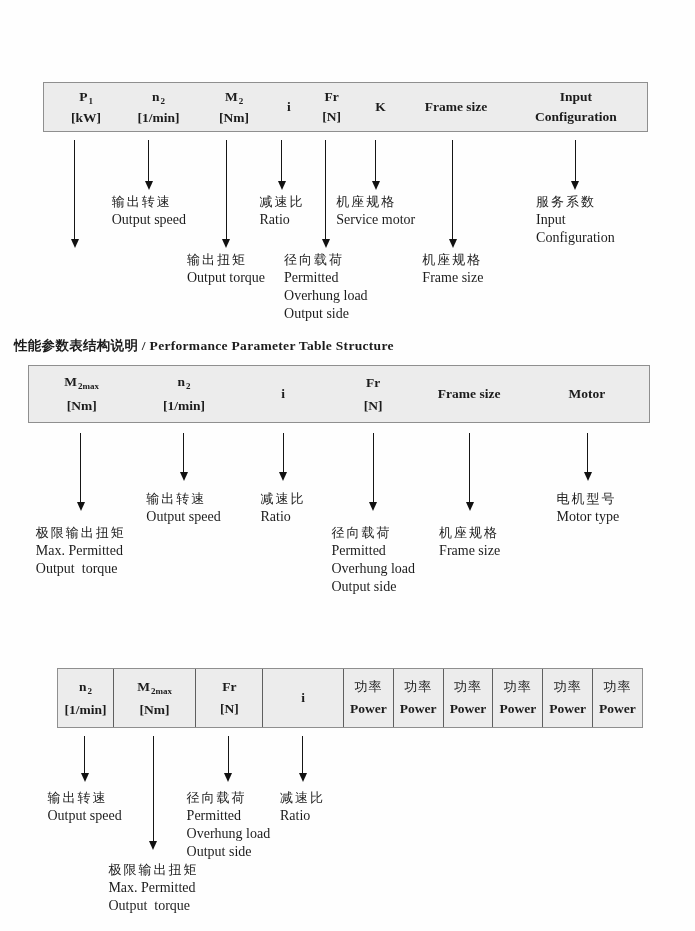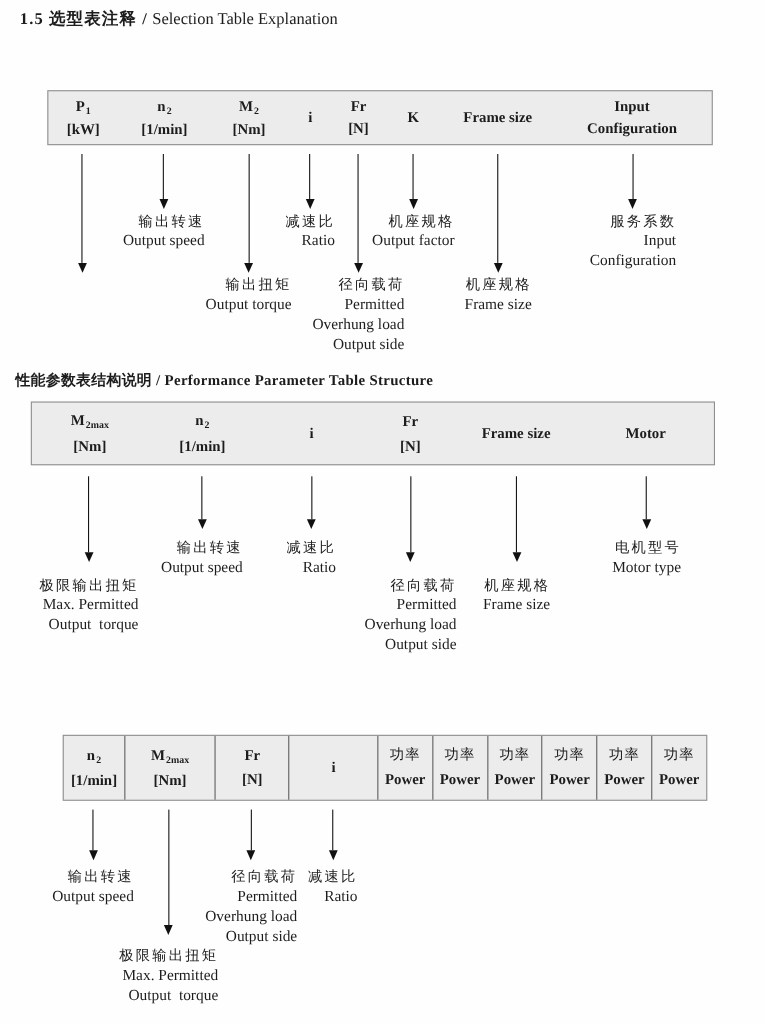--- a/index.html
+++ b/index.html
@@ -17,35 +17,31 @@
   .bordered .cell + .cell{border-left:1px solid #5f5f5f;}
   .cellmain{font:bold 13.5px "Liberation Serif",serif;line-height:14px;white-space:nowrap;}
   .subsc{font-size:9px;position:relative;top:3px;margin-left:1px;}
   .cellunit{font:bold 13.5px "Liberation Serif",serif;line-height:14px;white-space:nowrap;}
   .cellcn{font:13px "DejaVu Sans",sans-serif;line-height:14px;letter-spacing:1px;white-space:nowrap;}
   .area{position:relative;}
   .arrow{position:absolute;transform:translateX(-50%);display:flex;flex-direction:column;align-items:center;}
   .arrow .ln{width:1px;background:#161616;}
   .arrow .hd{width:0;height:0;border-left:4px solid transparent;border-right:4px solid transparent;
              border-top:9px solid #111;}
-  .label{position:absolute;transform:translateX(-50%);text-align:right;white-space:nowrap;}
+  .label{position:absolute;transform:translateX(-50%);text-align:left;white-space:nowrap;}
   .label .cn{font:13px "DejaVu Sans",sans-serif;line-height:19px;letter-spacing:2px;color:#222;}
   .label .en{font:14px "Liberation Serif",serif;line-height:18px;color:#1c1c1c;}
 </style>
 </head>
 <body>
 
 <div class="page">
-  <div class="h1">
-    <span class="h1b">1.5 选型表注释 /</span>
-    <span class="h1e">Selection Table Explanation</span>
-  </div>
   <div class="section" style="top: 82px; left: 43px; width: 605px;">
       <div class="tbl" style="height: 50px; background: rgb(236, 236, 236); border-color: rgb(143, 143, 143);">
-        <div class="cell" style="width: 10.5%; row-gap: 6px;">
+        <div class="cell" style="width: 10.5%; row-gap: 6px; margin-left: 11px;">
           <div class="cellmain"><span>P</span><span class="subsc">1</span></div>
           <div class="cellunit">[kW]</div>
         </div>
         <div class="cell" style="width: 14%; row-gap: 6px;">
           <div class="cellmain"><span>n</span><span class="subsc">2</span></div>
           <div class="cellunit">[1/min]</div>
         </div>
         <div class="cell" style="width: 11.5%; row-gap: 6px;">
           <div class="cellmain"><span>M</span><span class="subsc">2</span></div>
           <div class="cellunit">[Nm]</div>
@@ -106,21 +102,21 @@
           <div class="en">Permitted</div>
           <div class="en">Overhung load</div>
           <div class="en">Output side</div>
         </div>
         <div class="arrow" style="left: 55%; top: 8px;">
           <div class="ln" style="height: 41px; background: rgb(22, 22, 22);"></div>
           <div class="hd"></div>
         </div>
         <div class="label" style="left: 55%; top: 60px;">
           <div class="cn">机座规格</div>
-          <div class="en">Output factor</div>
+          <div class="en">Service motor</div>
         </div>
         <div class="arrow" style="left: 67.75%; top: 8px;">
           <div class="ln" style="height: 99px; background: rgb(22, 22, 22);"></div>
           <div class="hd"></div>
         </div>
         <div class="label" style="left: 67.75%; top: 118px;">
           <div class="cn">机座规格</div>
           <div class="en">Frame size</div>
         </div>
         <div class="arrow" style="left: 88%; top: 8px;">

